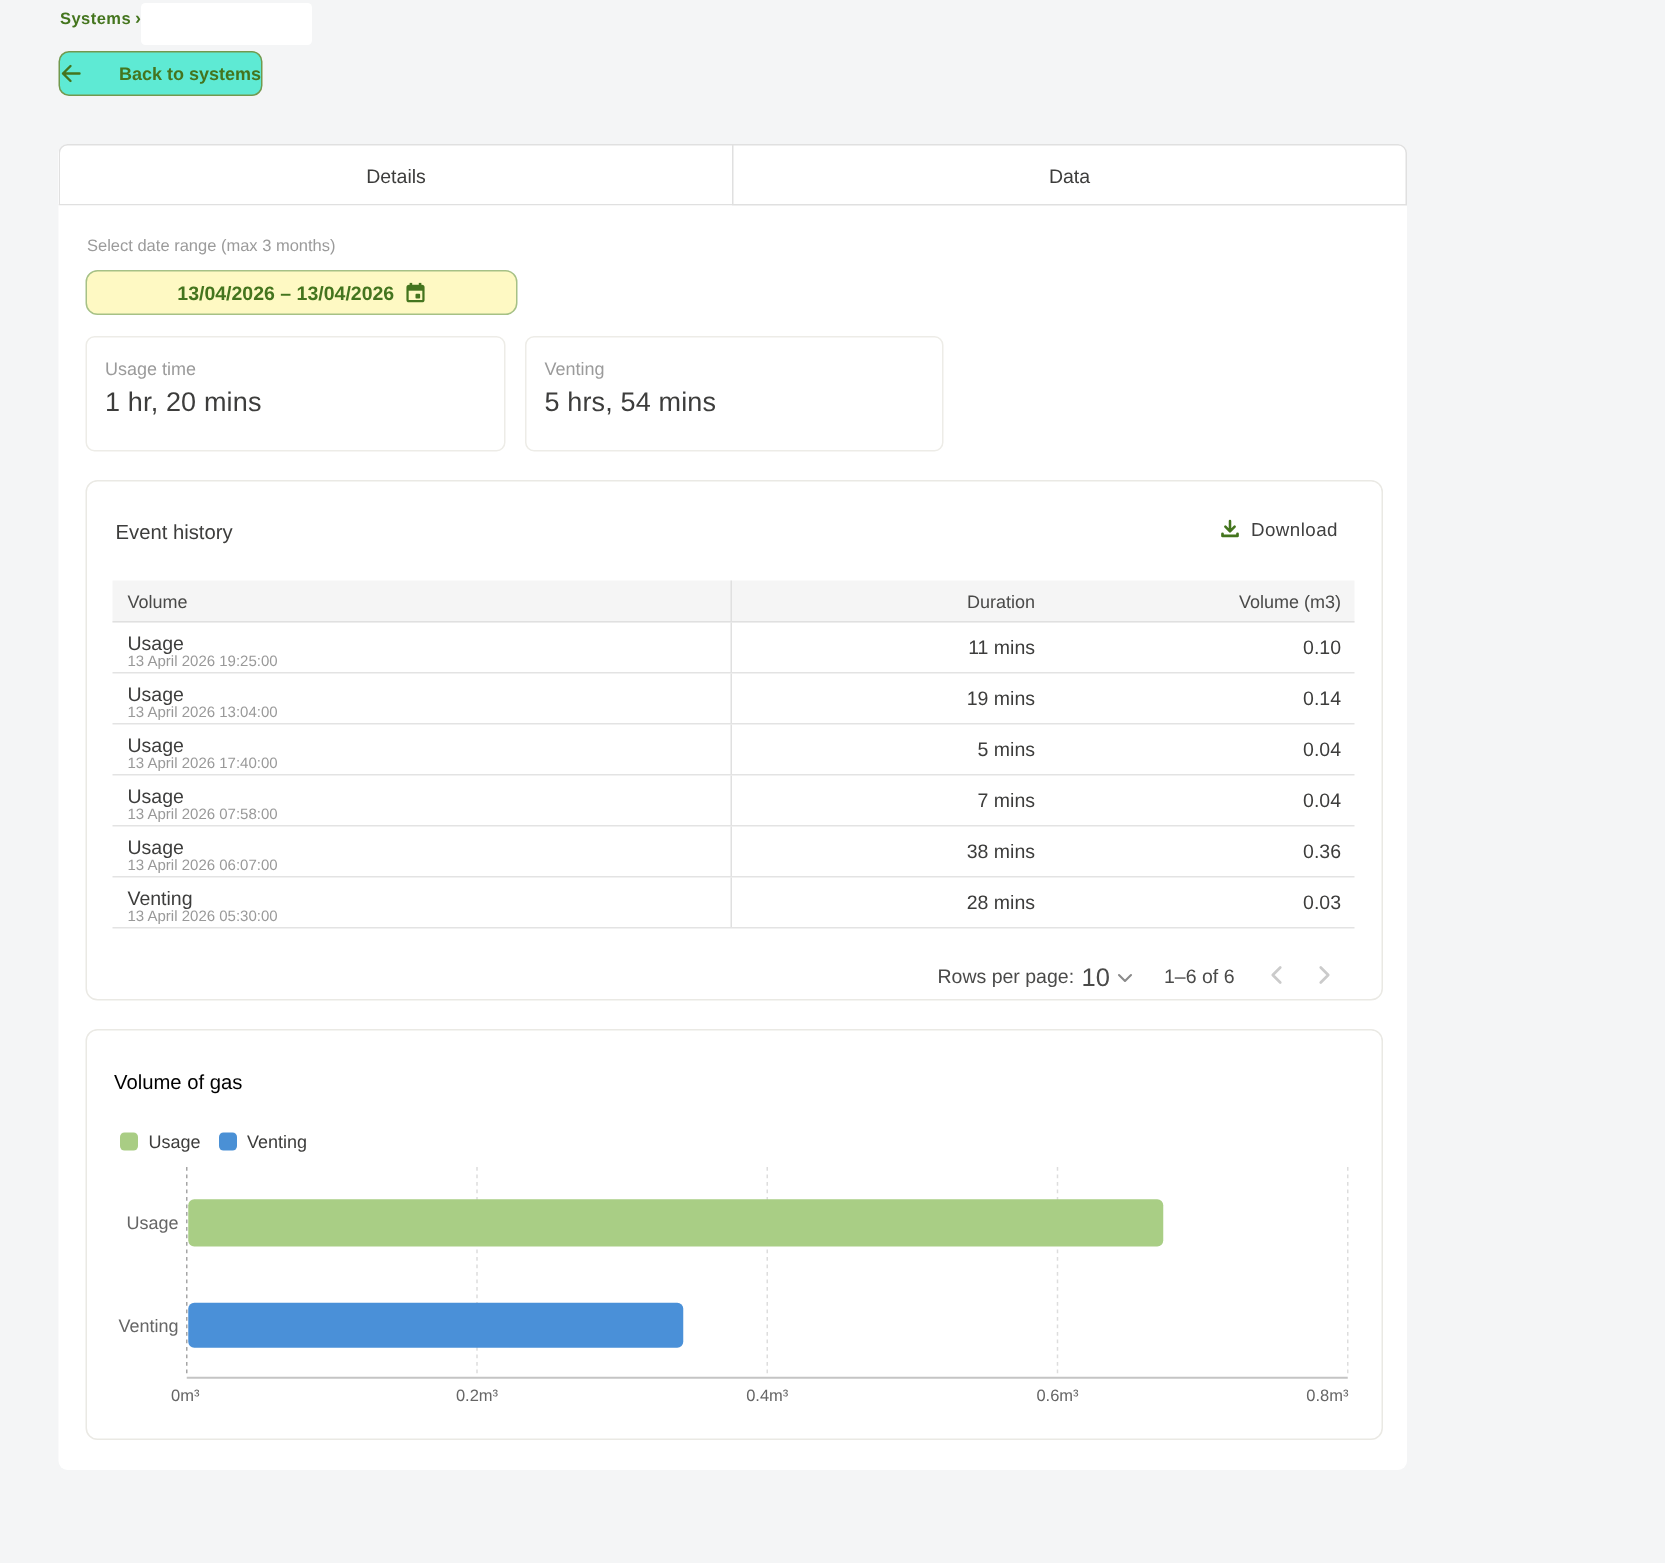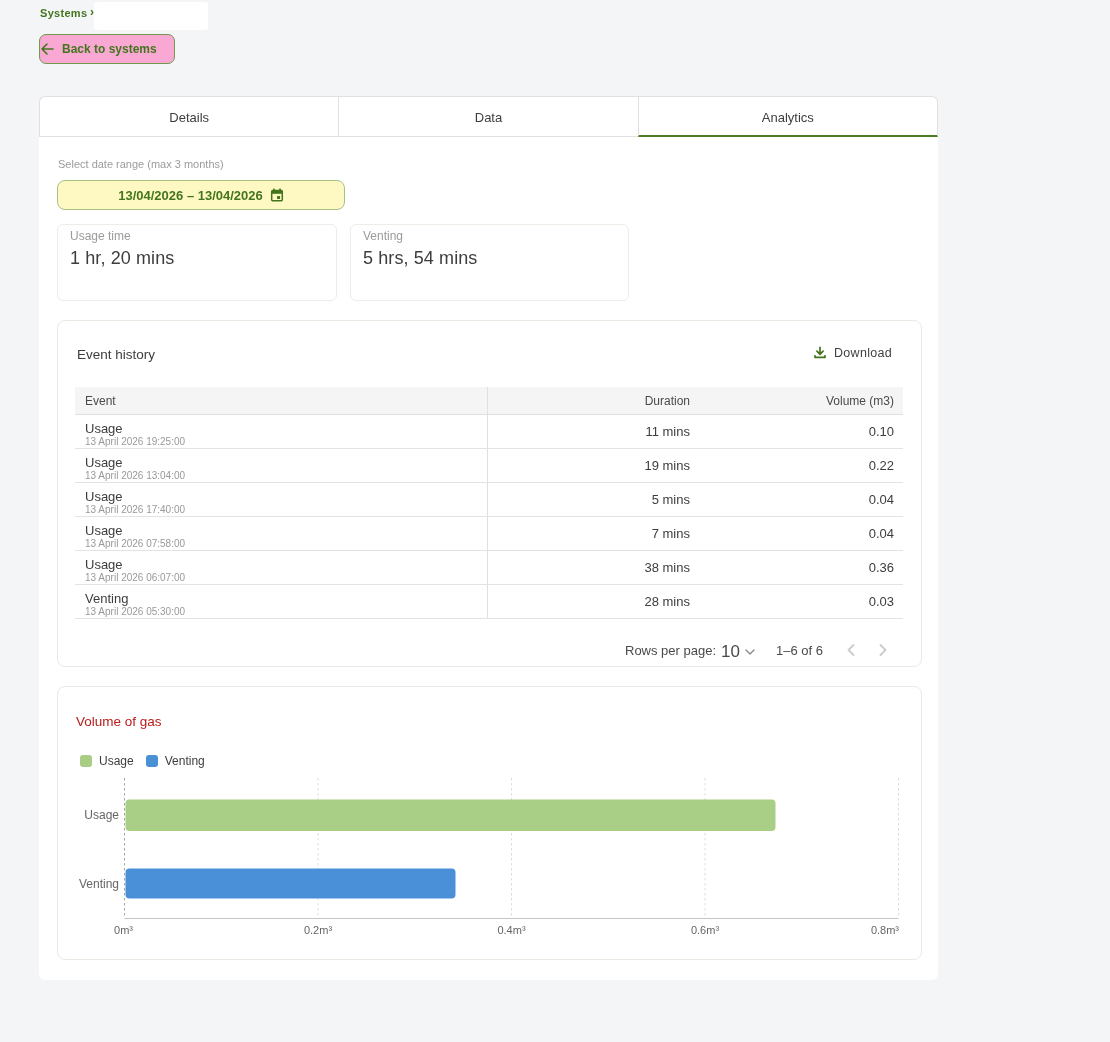--- a/index.html
+++ b/index.html
@@ -5,36 +5,36 @@
 * { margin:0; padding:0; box-sizing:border-box; }
 html,body { width:1110px; height:1042px; background:#f4f5f6; font-family:"Liberation Sans", sans-serif; }
 #page { position:relative; width:1110px; height:1042px; overflow:hidden; }
 .abs { position:absolute; }
 
 
 #crumb { left:40px; top:7px; font-size:11px; font-weight:bold; color:#44751e; letter-spacing:0.3px; }
 #redact { left:94px; top:2px; width:114px; height:28px; background:#fff; border-radius:3px; }
 
 
-#backbtn { left:39px; top:34px; width:136px; height:30px; background:#f9a8d4; border:1px solid #72994e; border-radius:7px; display:flex; align-items:center; justify-content:flex-start; gap:8px; color:#44751e; font-size:12px; font-weight:bold; }
+#backbtn { left:39px; top:34px; width:136px; height:30px; background:#5eead4; border:1px solid #72994e; border-radius:7px; display:flex; align-items:center; justify-content:space-between; gap:8px; color:#44751e; font-size:12px; font-weight:bold; }
 
 
 #panel { left:39px; top:96px; width:899px; height:884px; background:#fff; border-radius:6px; }
 #tabs { left:39px; top:96px; width:899px; height:41px; display:flex; }
 .tab { flex:1; border:1px solid #e0e0e0; border-right:none; display:flex; align-items:center; justify-content:center; font-size:13px; color:#3d3d3c; background:#fff; padding-top:1px; }
 .tab:first-child { border-top-left-radius:6px; }
 .tab:last-child { border-right:1px solid #e0e0e0; border-top-right-radius:6px; }
 .tab.active { border-bottom:2.5px solid #4c7f24; padding-top:3.5px; }
 
 
 #datelabel { left:58px; top:158px; font-size:11px; color:#9b9b9b; }
 #dateinput { left:57px; top:180px; width:288px; height:30px; background:#fef9c3; border:1px solid #a6c186; border-radius:8px; display:flex; align-items:center; justify-content:center; gap:7px; color:#44751e; font-size:13px; font-weight:bold; }
 
 
-.statcard { top:224px; height:77px; background:#fff; border:1px solid #edece7; border-radius:6px; padding:4px 12px; }
+.statcard { top:224px; height:77px; background:#fff; border:1px solid #edece7; border-radius:6px; padding:14px 12px; }
 #stat1 { left:57px; width:280px; }
 #stat2 { left:350px; width:279px; }
 .statlabel { font-size:12px; color:#9b9b9b; }
 .statvalue { font-size:18px; color:#3d3d3c; margin-top:5px; letter-spacing:0.1px; }
 
 
 #eventcard { left:57px; top:320px; width:865px; height:347px; background:#fff; border:1px solid #eae9e4; border-radius:8px; }
 #eventtitle { left:77px; top:347px; font-size:13.5px; color:#3d3d3c; }
 #download { left:813px; top:346px; display:flex; align-items:center; gap:7px; color:#404040; font-size:12.5px; letter-spacing:0.3px; }
 
@@ -47,21 +47,21 @@
 .c1 { width:413px; border-right:1px solid #e0e0e0; padding-left:10px; }
 .c2 { width:210px; text-align:center; padding-right:8px; }
 .c3 { width:205px; text-align:right; padding-right:9px; }
 .row .c1 { padding-top:7px; }
 .ename { font-size:13px; color:#3d3d3c; line-height:14px; }
 .edate { font-size:10px; color:#999; line-height:12px; }
 .row .c2, .row .c3 { font-size:13px; color:#3d3d3c; display:flex; align-items:center; justify-content:flex-end; }
 
 
 #volcard { left:57px; top:686px; width:865px; height:274px; background:#fff; border:1px solid #eae9e4; border-radius:8px; }
-#voltitle { left:76px; top:714px; font-size:13.5px; color:#b91c1c; }
+#voltitle { left:76px; top:714px; font-size:13.5px; color:#000000; }
 #legend { left:80px; top:754px; display:flex; align-items:center; font-size:12px; color:#3d3d3c; }
 .sw { width:12px; height:12px; border-radius:3px; margin-right:7px; }
 </style>
 </head>
 <body>
 <div id="page">
 
   <div class="abs" id="redact"></div>
   <div class="abs" id="crumb">Systems</div>
   <div class="abs" style="left:90px; top:5px; font-size:12px; font-weight:bold; color:#44751e;">›</div>
@@ -70,21 +70,20 @@
     <svg width="14" height="12" viewBox="0 0 14 12">
         <path d="M7 1 L2 6 L7 11 M2 6 H13" stroke="#44751e" stroke-width="1.6" fill="none" stroke-linecap="round" stroke-linejoin="round"></path>
       </svg>
     <span>Back to systems</span>
   </div>
 
   <div class="abs" id="panel"></div>
   <div class="abs" id="tabs">
     <div class="tab">Details</div>
     <div class="tab">Data</div>
-    <div class="tab active">Analytics</div>
   </div>
 
   <div class="abs" id="datelabel">Select date range (max 3 months)</div>
   <div class="abs" id="dateinput">
     <span>13/04/2026 – 13/04/2026</span>
     <svg width="14" height="14" viewBox="0 0 14 14">
         <rect x="3.1" y="0.6" width="1.7" height="2.6" fill="#44751e"></rect>
         <rect x="9.2" y="0.6" width="1.7" height="2.6" fill="#44751e"></rect>
         <rect x="1.7" y="2.6" width="10.6" height="10.2" rx="1" fill="none" stroke="#44751e" stroke-width="1.5"></rect>
         <rect x="1.7" y="2.8" width="10.6" height="3" fill="#44751e"></rect>
@@ -106,39 +105,39 @@
   <div class="abs" id="download">
     <svg width="14" height="14" viewBox="0 0 14 14">
         <path d="M7 1.3 V7.8 M3.9 5.1 L7 8.3 L10.1 5.1" stroke="#44751e" stroke-width="1.7" fill="none" stroke-linecap="round" stroke-linejoin="round"></path>
         <path d="M2 9.9 V11.3 H12 V9.9" stroke="#44751e" stroke-width="1.8" fill="none" stroke-linecap="round" stroke-linejoin="round"></path>
       </svg>
     <span>Download</span>
   </div>
 
   <div class="abs" id="tbl">
     <div class="hdr">
-        <div class="c1">Event</div>
+        <div class="c1">Volume</div>
         <div class="c2">Duration</div>
         <div class="c3">Volume (m3)</div>
       </div>
     <div class="row">
         <div class="c1">
           <div class="ename">Usage</div>
           <div class="edate">13 April 2026 19:25:00</div>
         </div>
         <div class="c2">11 mins</div>
         <div class="c3">0.10</div>
       </div>
     <div class="row">
         <div class="c1">
           <div class="ename">Usage</div>
           <div class="edate">13 April 2026 13:04:00</div>
         </div>
         <div class="c2">19 mins</div>
-        <div class="c3">0.22</div>
+        <div class="c3">0.14</div>
       </div>
     <div class="row">
         <div class="c1">
           <div class="ename">Usage</div>
           <div class="edate">13 April 2026 17:40:00</div>
         </div>
         <div class="c2">5 mins</div>
         <div class="c3">0.04</div>
       </div>
     <div class="row">

